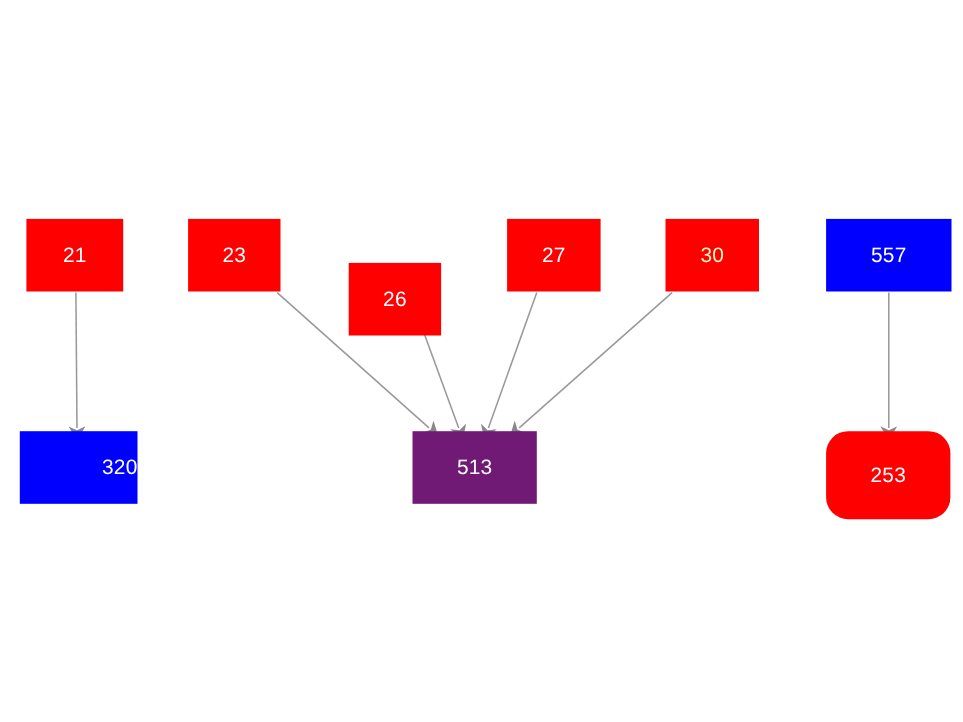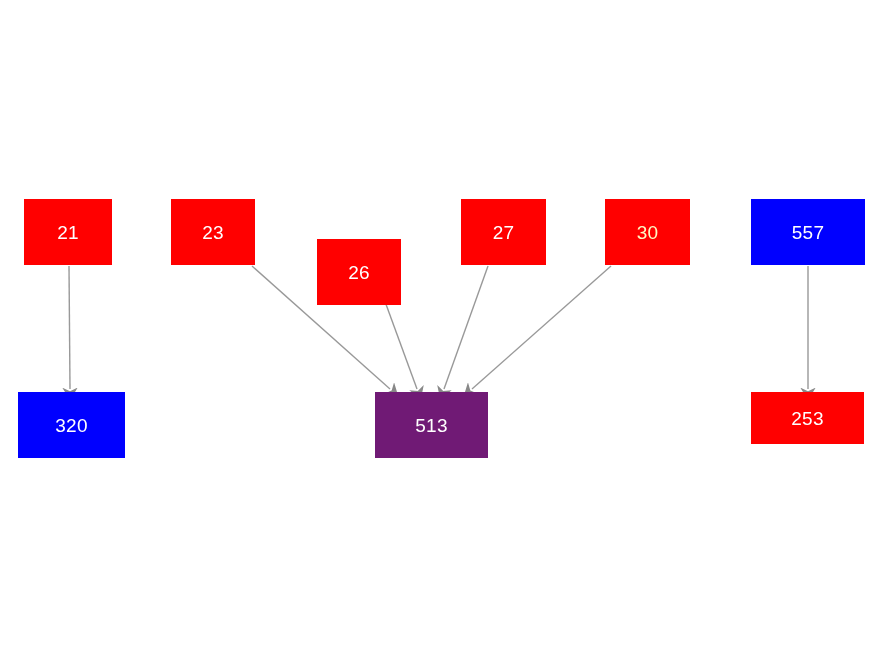--- a/index.html
+++ b/index.html
@@ -81,24 +81,24 @@
       </div>
       <div class="node" style="left: 461px; top: 199px; width: 85px; height: 66px; background: rgb(255, 0, 0); color: rgb(255, 255, 255);">
         <span class="node-label">27</span>
       </div>
       <div class="node" style="left: 605px; top: 199px; width: 85px; height: 66px; background: rgb(255, 0, 0); color: #fef9c3;">
         <span class="node-label">30</span>
       </div>
       <div class="node" style="left: 751px; top: 199px; width: 114px; height: 66px; background: rgb(0, 0, 255); color: rgb(255, 255, 255);">
         <span class="node-label">557</span>
       </div>
-      <div class="node" style="left: 18px; top: 392px; width: 107px; height: 66px; background: rgb(0, 0, 255); color: rgb(255, 255, 255);">
+      <div class="node" style="left: 18px; top: 392px; width: 107px; height: 66px; background: rgb(0, 0, 255); color: rgb(255, 255, 255); justify-content: flex-end;">
         <span class="node-label">320</span>
       </div>
       <div class="node" style="left: 375px; top: 392px; width: 113px; height: 66px; background: #701a75; color: rgb(255, 255, 255);">
         <span class="node-label">513</span>
       </div>
-      <div class="node" style="left: 751px; top: 392px; width: 113px; height: 52px; background: rgb(255, 0, 0); color: rgb(255, 255, 255);">
+      <div class="node" style="left: 751px; top: 392px; width: 113px; height: 80px; background: rgb(255, 0, 0); color: rgb(255, 255, 255); border-radius: 20px;">
         <span class="node-label">253</span>
       </div>
     </div>
 
 </div>
 
 </body></html>

